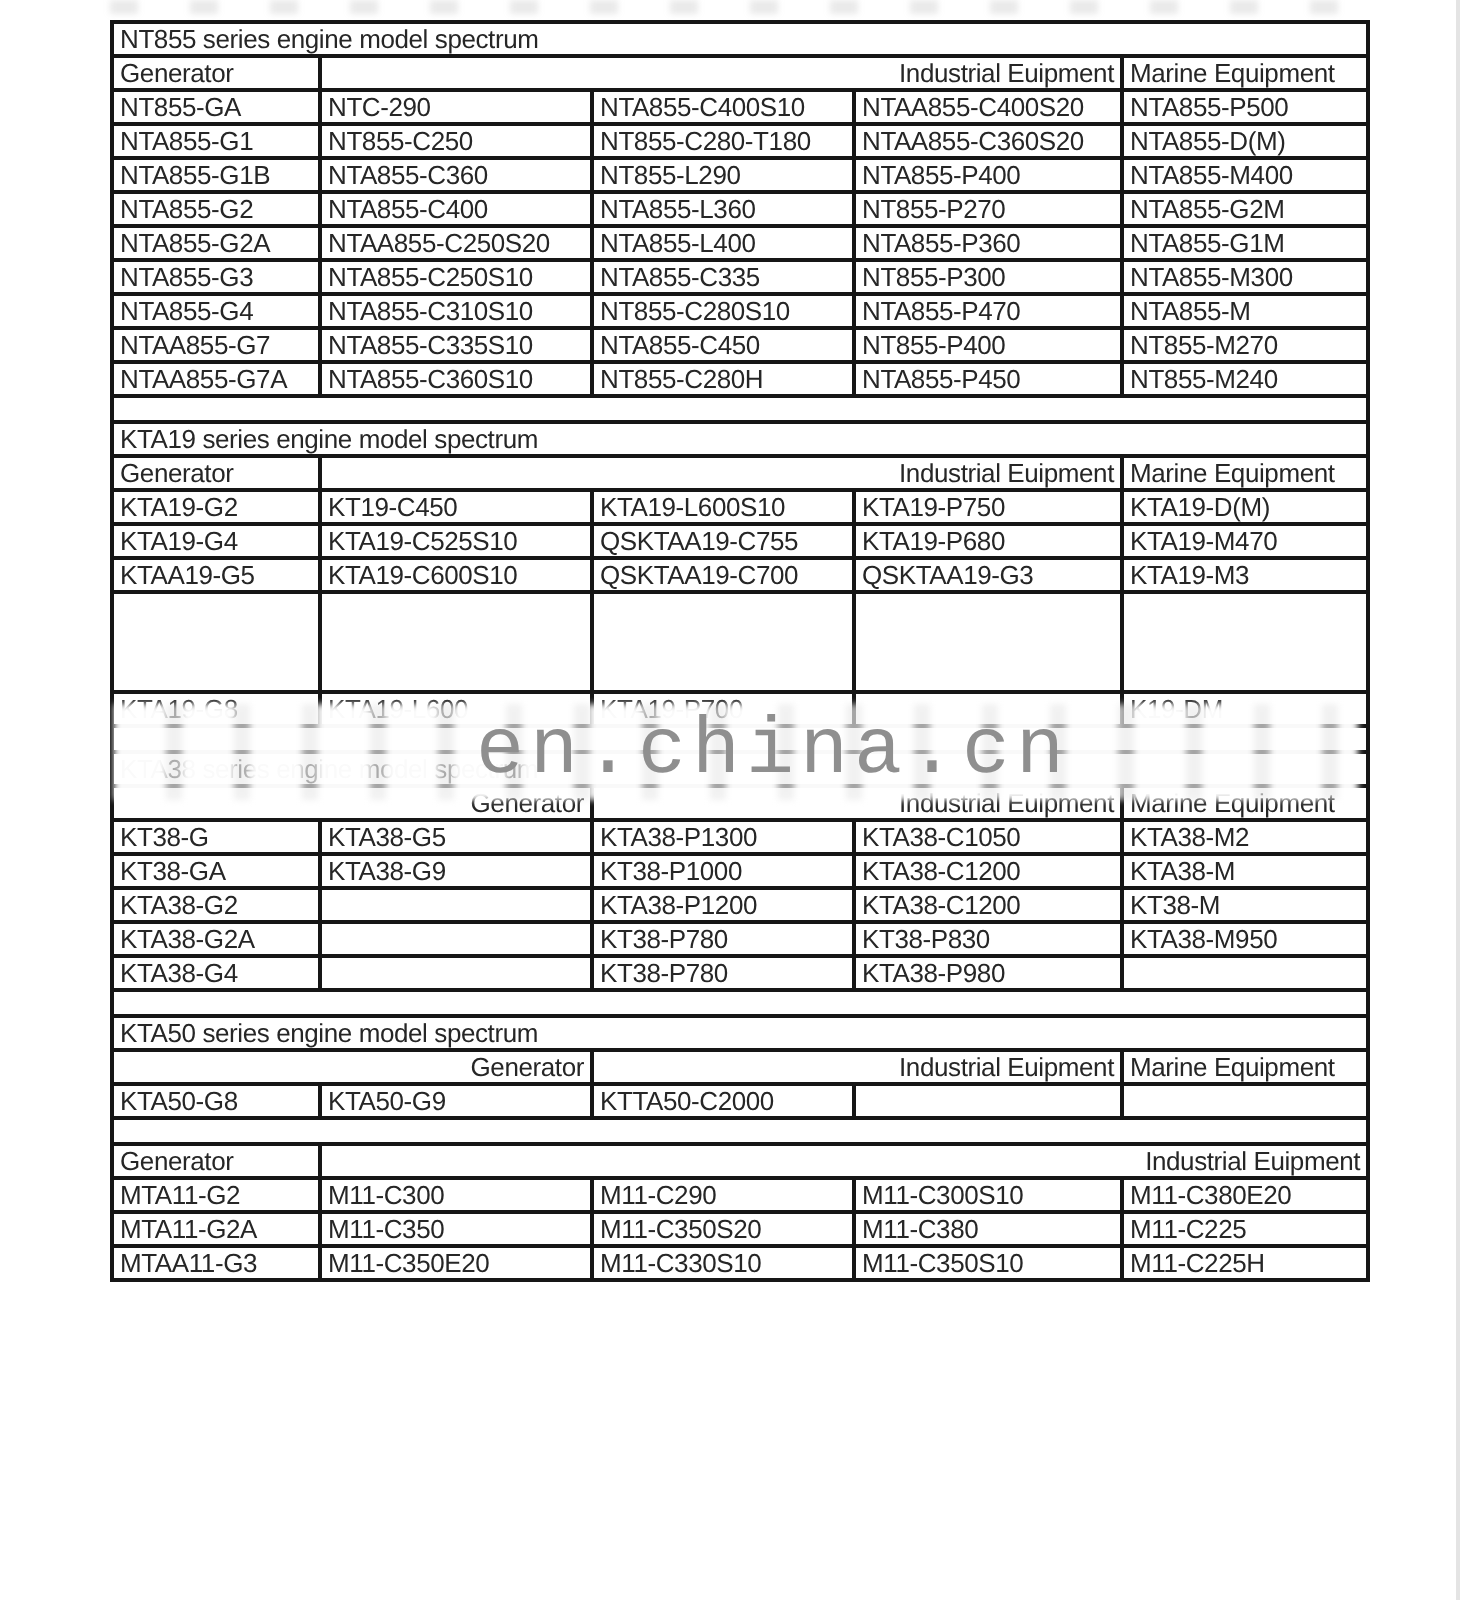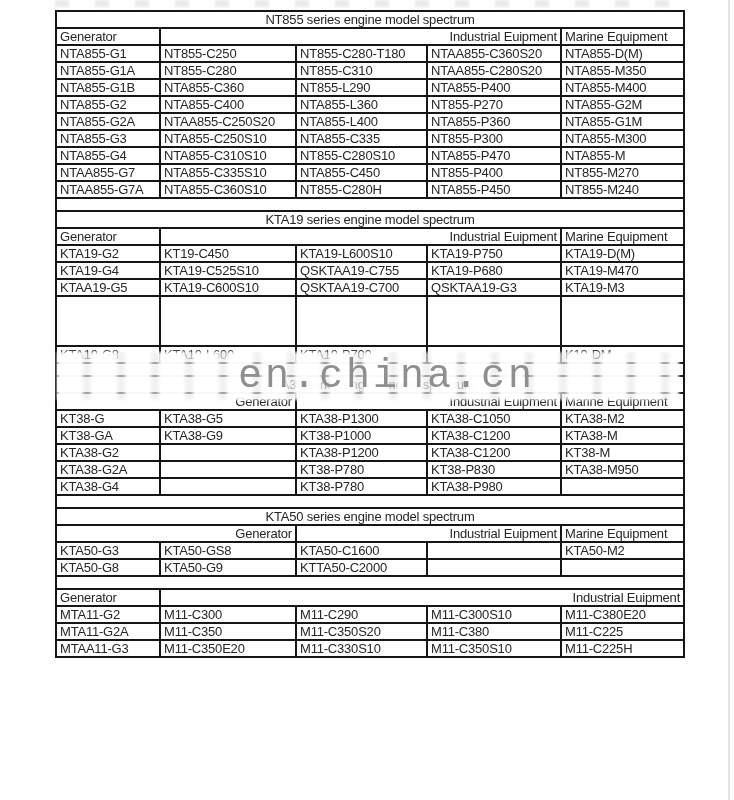--- a/index.html
+++ b/index.html
@@ -44,21 +44,21 @@
   }
   table.spectrum td {
     border: 2px solid #161616;
     padding: 0 3px;
     height: 14px;
     line-height: 15px;
     white-space: nowrap;
     overflow: hidden;
     font-size: 13px;
   }
-  table.spectrum td.title { height: 15px; text-align: center; }
+  table.spectrum td.title { height: 15px; }
   table.spectrum td.center { text-align: right; }
   table.spectrum td.spacer { height: 13px; }
   table.spectrum tr.tall td { height: 50px; }
   
   .row-smear {
     position: absolute;
     left: 57px; top: 352px;
     width: 622px; height: 48px;
     background:
       repeating-linear-gradient(90deg,
@@ -95,34 +95,34 @@
     <tbody id="doc-tbody">
         <tr>
           <td colspan="5" class="title">NT855 series engine model spectrum</td>
         </tr>
         <tr>
           <td colspan="1">Generator</td>
           <td colspan="3" class="center">Industrial Euipment</td>
           <td colspan="1">Marine Equipment</td>
         </tr>
         <tr>
+          <td>NT855-GA</td>
+          <td>NTC-290</td>
+          <td>NTA855-C400S10</td>
+          <td>NTAA855-C400S20</td>
+          <td>NTA855-P500</td>
+        </tr>
+        <tr>
           <td>NTA855-G1</td>
           <td>NT855-C250</td>
           <td>NT855-C280-T180</td>
           <td>NTAA855-C360S20</td>
           <td>NTA855-D(M)</td>
         </tr>
         <tr>
-          <td>NTA855-G1A</td>
-          <td>NT855-C280</td>
-          <td>NT855-C310</td>
-          <td>NTAA855-C280S20</td>
-          <td>NTA855-M350</td>
-        </tr>
-        <tr>
           <td>NTA855-G1B</td>
           <td>NTA855-C360</td>
           <td>NT855-L290</td>
           <td>NTA855-P400</td>
           <td>NTA855-M400</td>
         </tr>
         <tr>
           <td>NTA855-G2</td>
           <td>NTA855-C400</td>
           <td>NTA855-L360</td>
@@ -261,27 +261,20 @@
         </tr>
         <tr>
           <td colspan="5" class="title">KTA50 series engine model spectrum</td>
         </tr>
         <tr>
           <td colspan="2" class="center">Generator</td>
           <td colspan="2" class="center">Industrial Euipment</td>
           <td colspan="1">Marine Equipment</td>
         </tr>
         <tr>
-          <td>KTA50-G3</td>
-          <td>KTA50-GS8</td>
-          <td>KTA50-C1600</td>
-          <td></td>
-          <td>KTA50-M2</td>
-        </tr>
-        <tr>
           <td>KTA50-G8</td>
           <td>KTA50-G9</td>
           <td>KTTA50-C2000</td>
           <td></td>
           <td></td>
         </tr>
         <tr>
           <td colspan="5" class="spacer"></td>
         </tr>
         <tr>

